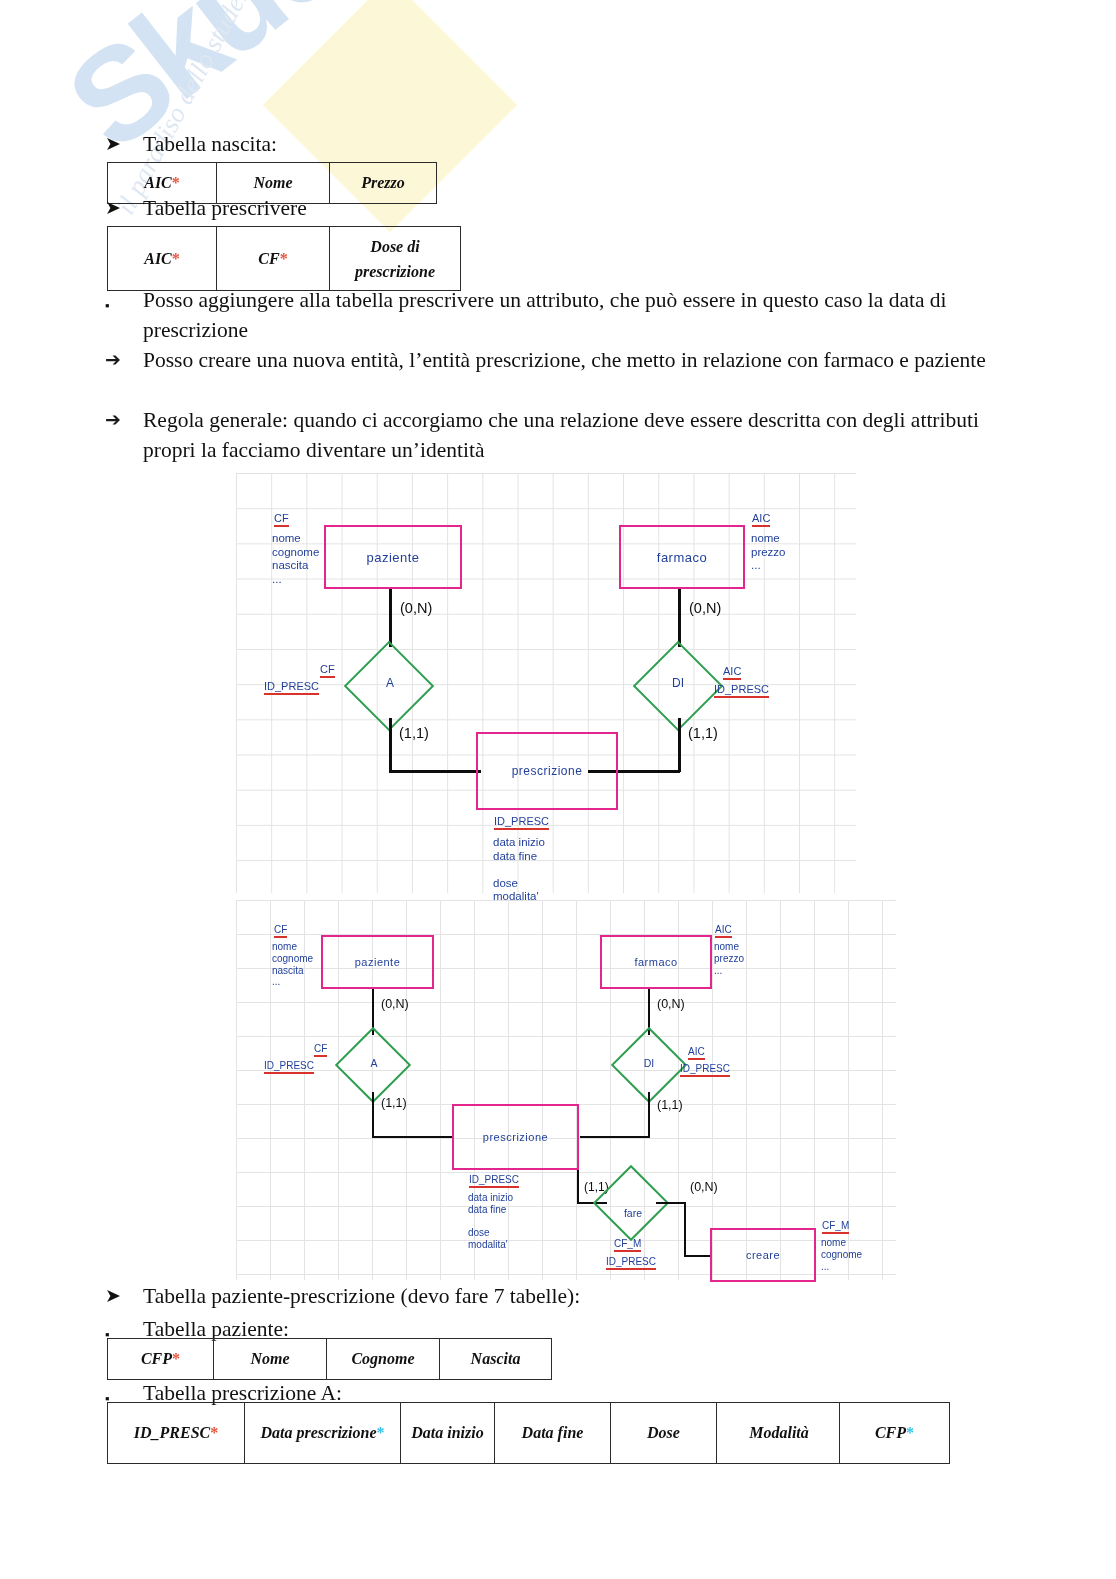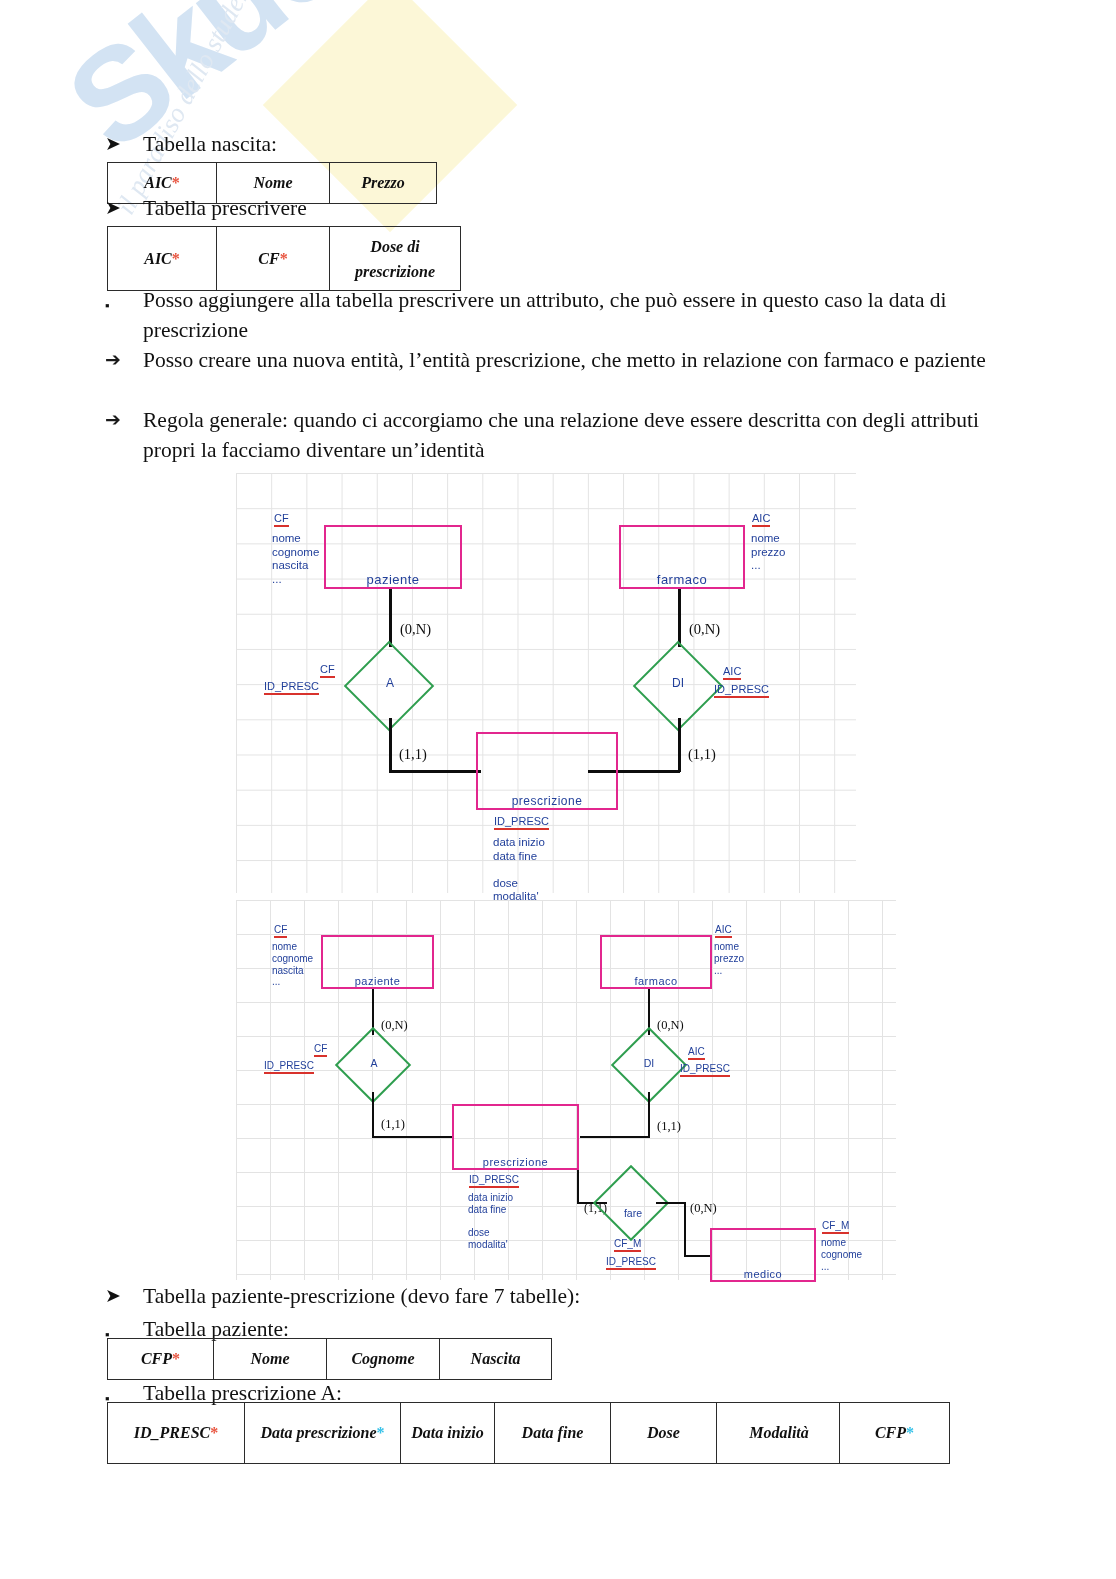--- a/index.html
+++ b/index.html
@@ -40,33 +40,33 @@
   .fk{color:#36c1e8;font-style:normal;}
   .pk{color:#e8543f;font-style:normal;}
 
   
   .diagram{position:absolute;
     background-image:
       linear-gradient(to right,#e3e3e3 1px,transparent 1px),
       linear-gradient(to bottom,#e3e3e3 1px,transparent 1px);
   }
   .ent{position:absolute;border:2.2px solid #e2268e;box-sizing:border-box;
-       display:flex;align-items:flex-end;justify-content:center;}
+       display:flex;align-items:center;justify-content:center;}
   .ent span{font-family:"Liberation Sans",sans-serif;color:#213f9a;letter-spacing:.5px;}
   .rel{position:absolute;box-sizing:border-box;
        border:2px solid #2f9e4f;transform:rotate(45deg);}
   .rel-lbl{position:absolute;font-family:"Liberation Sans",sans-serif;
            color:#213f9a;text-align:center;}
   .ln{position:absolute;background:#0d0d0d;}
   .attr{position:absolute;font-family:"Liberation Sans",sans-serif;
         color:#213f9a;line-height:1.18;white-space:pre-line;}
   .key{position:absolute;font-family:"Liberation Sans",sans-serif;
        color:#213f9a;border-bottom:2.2px solid #d8322c;padding-bottom:1px;}
-  .card{position:absolute;font-family:Liberation Serif, serif;
-        color:#0d0d0d;white-space:nowrap;margin-top:21px;}
+  .card{position:absolute;font-family:Liberation Sans, sans-serif;
+        color:#0d0d0d;white-space:nowrap;}
 </style>
 </head>
 <body>
 
 <div id="watermark">
   <div class="wm-diamond"></div>
   <div class="wm-big">Skuola</div>
   <div class="wm-small">il paradiso dello studente</div>
 </div>
 
@@ -220,21 +220,21 @@
     <div class="rel" style="left:368px;top:276px;width:54px;height:54px;"></div>
     <div class="rel-lbl" style="left:378px;top:307px;width:38px;font-size:10.5px;">fare</div>
     <div class="key" style="left:378px;top:338px;font-size:10px;">CF_M</div>
     <div class="key" style="left:370px;top:356px;font-size:10px;">ID_PRESC</div>
 
     <div class="ln" style="left:420px;top:302px;width:30px;height:2.3px;"></div>
     <div class="ln" style="left:448px;top:302px;width:2.3px;height:55px;"></div>
     <div class="ln" style="left:448px;top:355px;width:28px;height:2.3px;"></div>
     <div class="card" style="left:454px;top:280px;font-size:12.5px;">(0,N)</div>
     <div class="ent" style="left:474px;top:328px;width:106px;height:54px;">
-      <span style="font-size:11px;">medico</span>
+      <span style="font-size:11px;">creare</span>
     </div>
     <div class="key" style="left:586px;top:320px;font-size:10px;">CF_M</div>
     <div class="attr" style="left:585px;top:337px;font-size:10px;">nome
 cognome
 ...</div>
   </div>
 
   <div class="bullet-line" style="left:105px;top:1281px;">
     <span class="mk chev">➤</span>
     <span class="btxt">Tabella paziente-prescrizione (devo fare 7 tabelle):</span>

